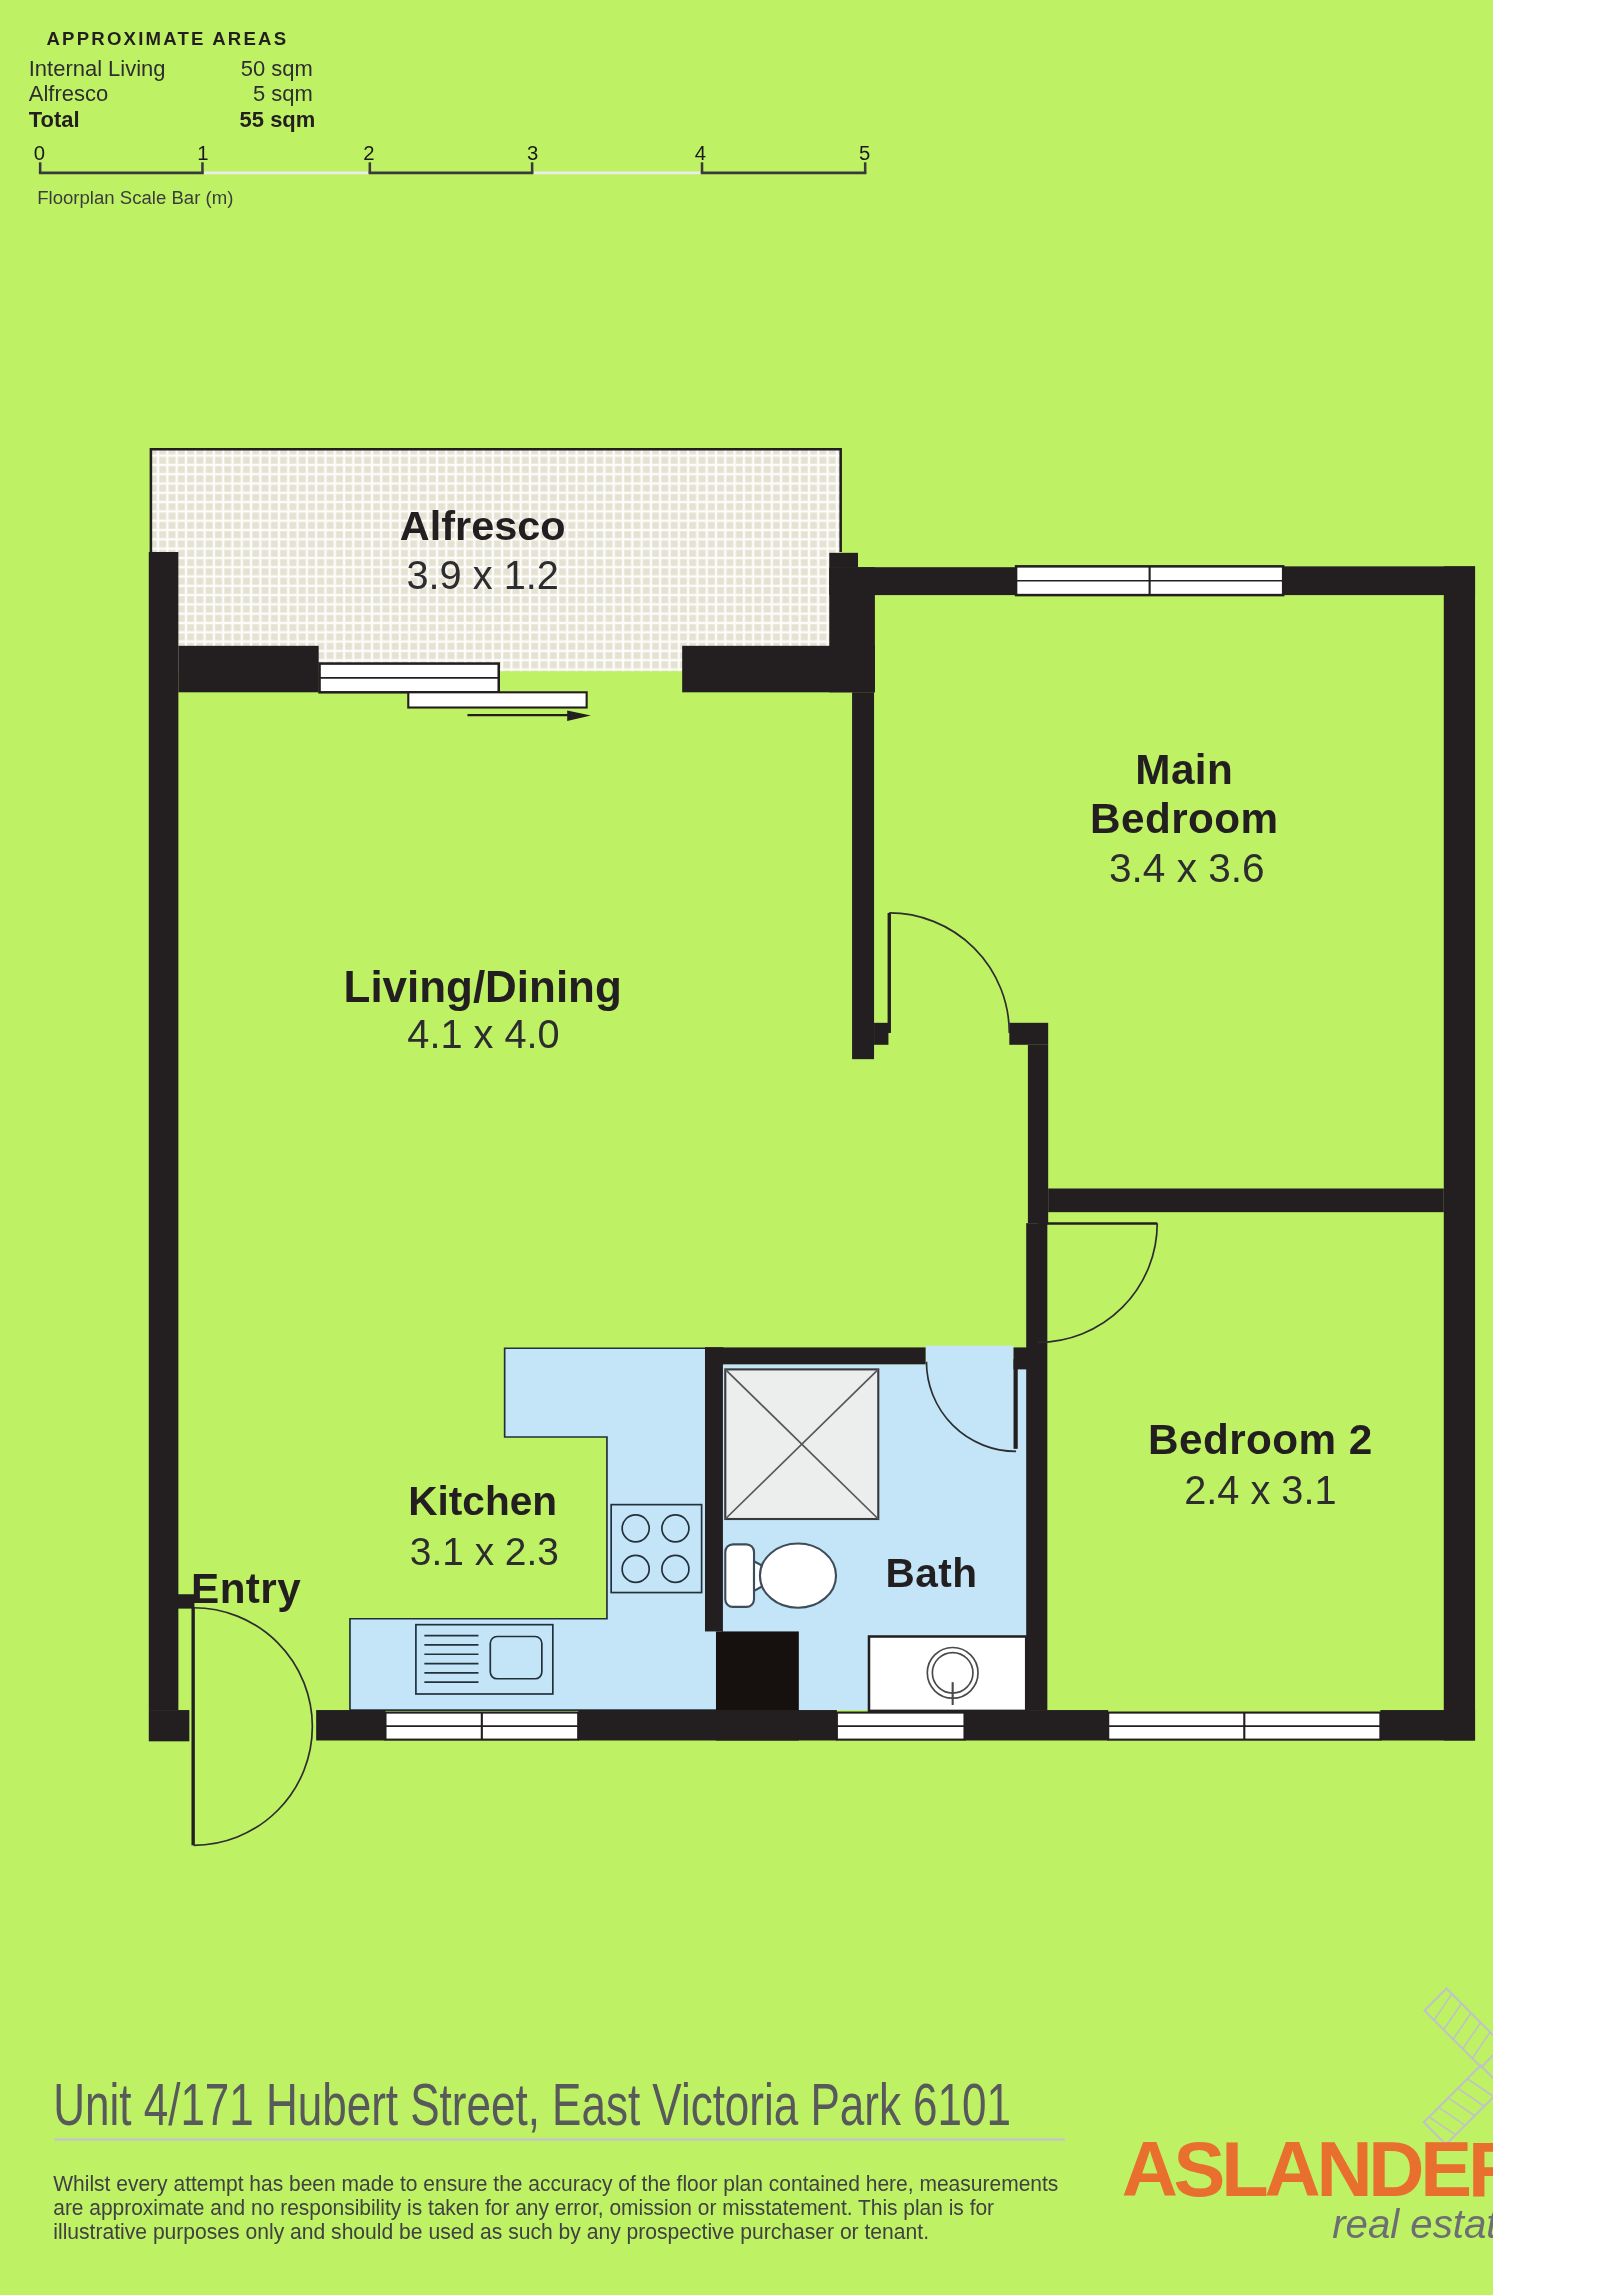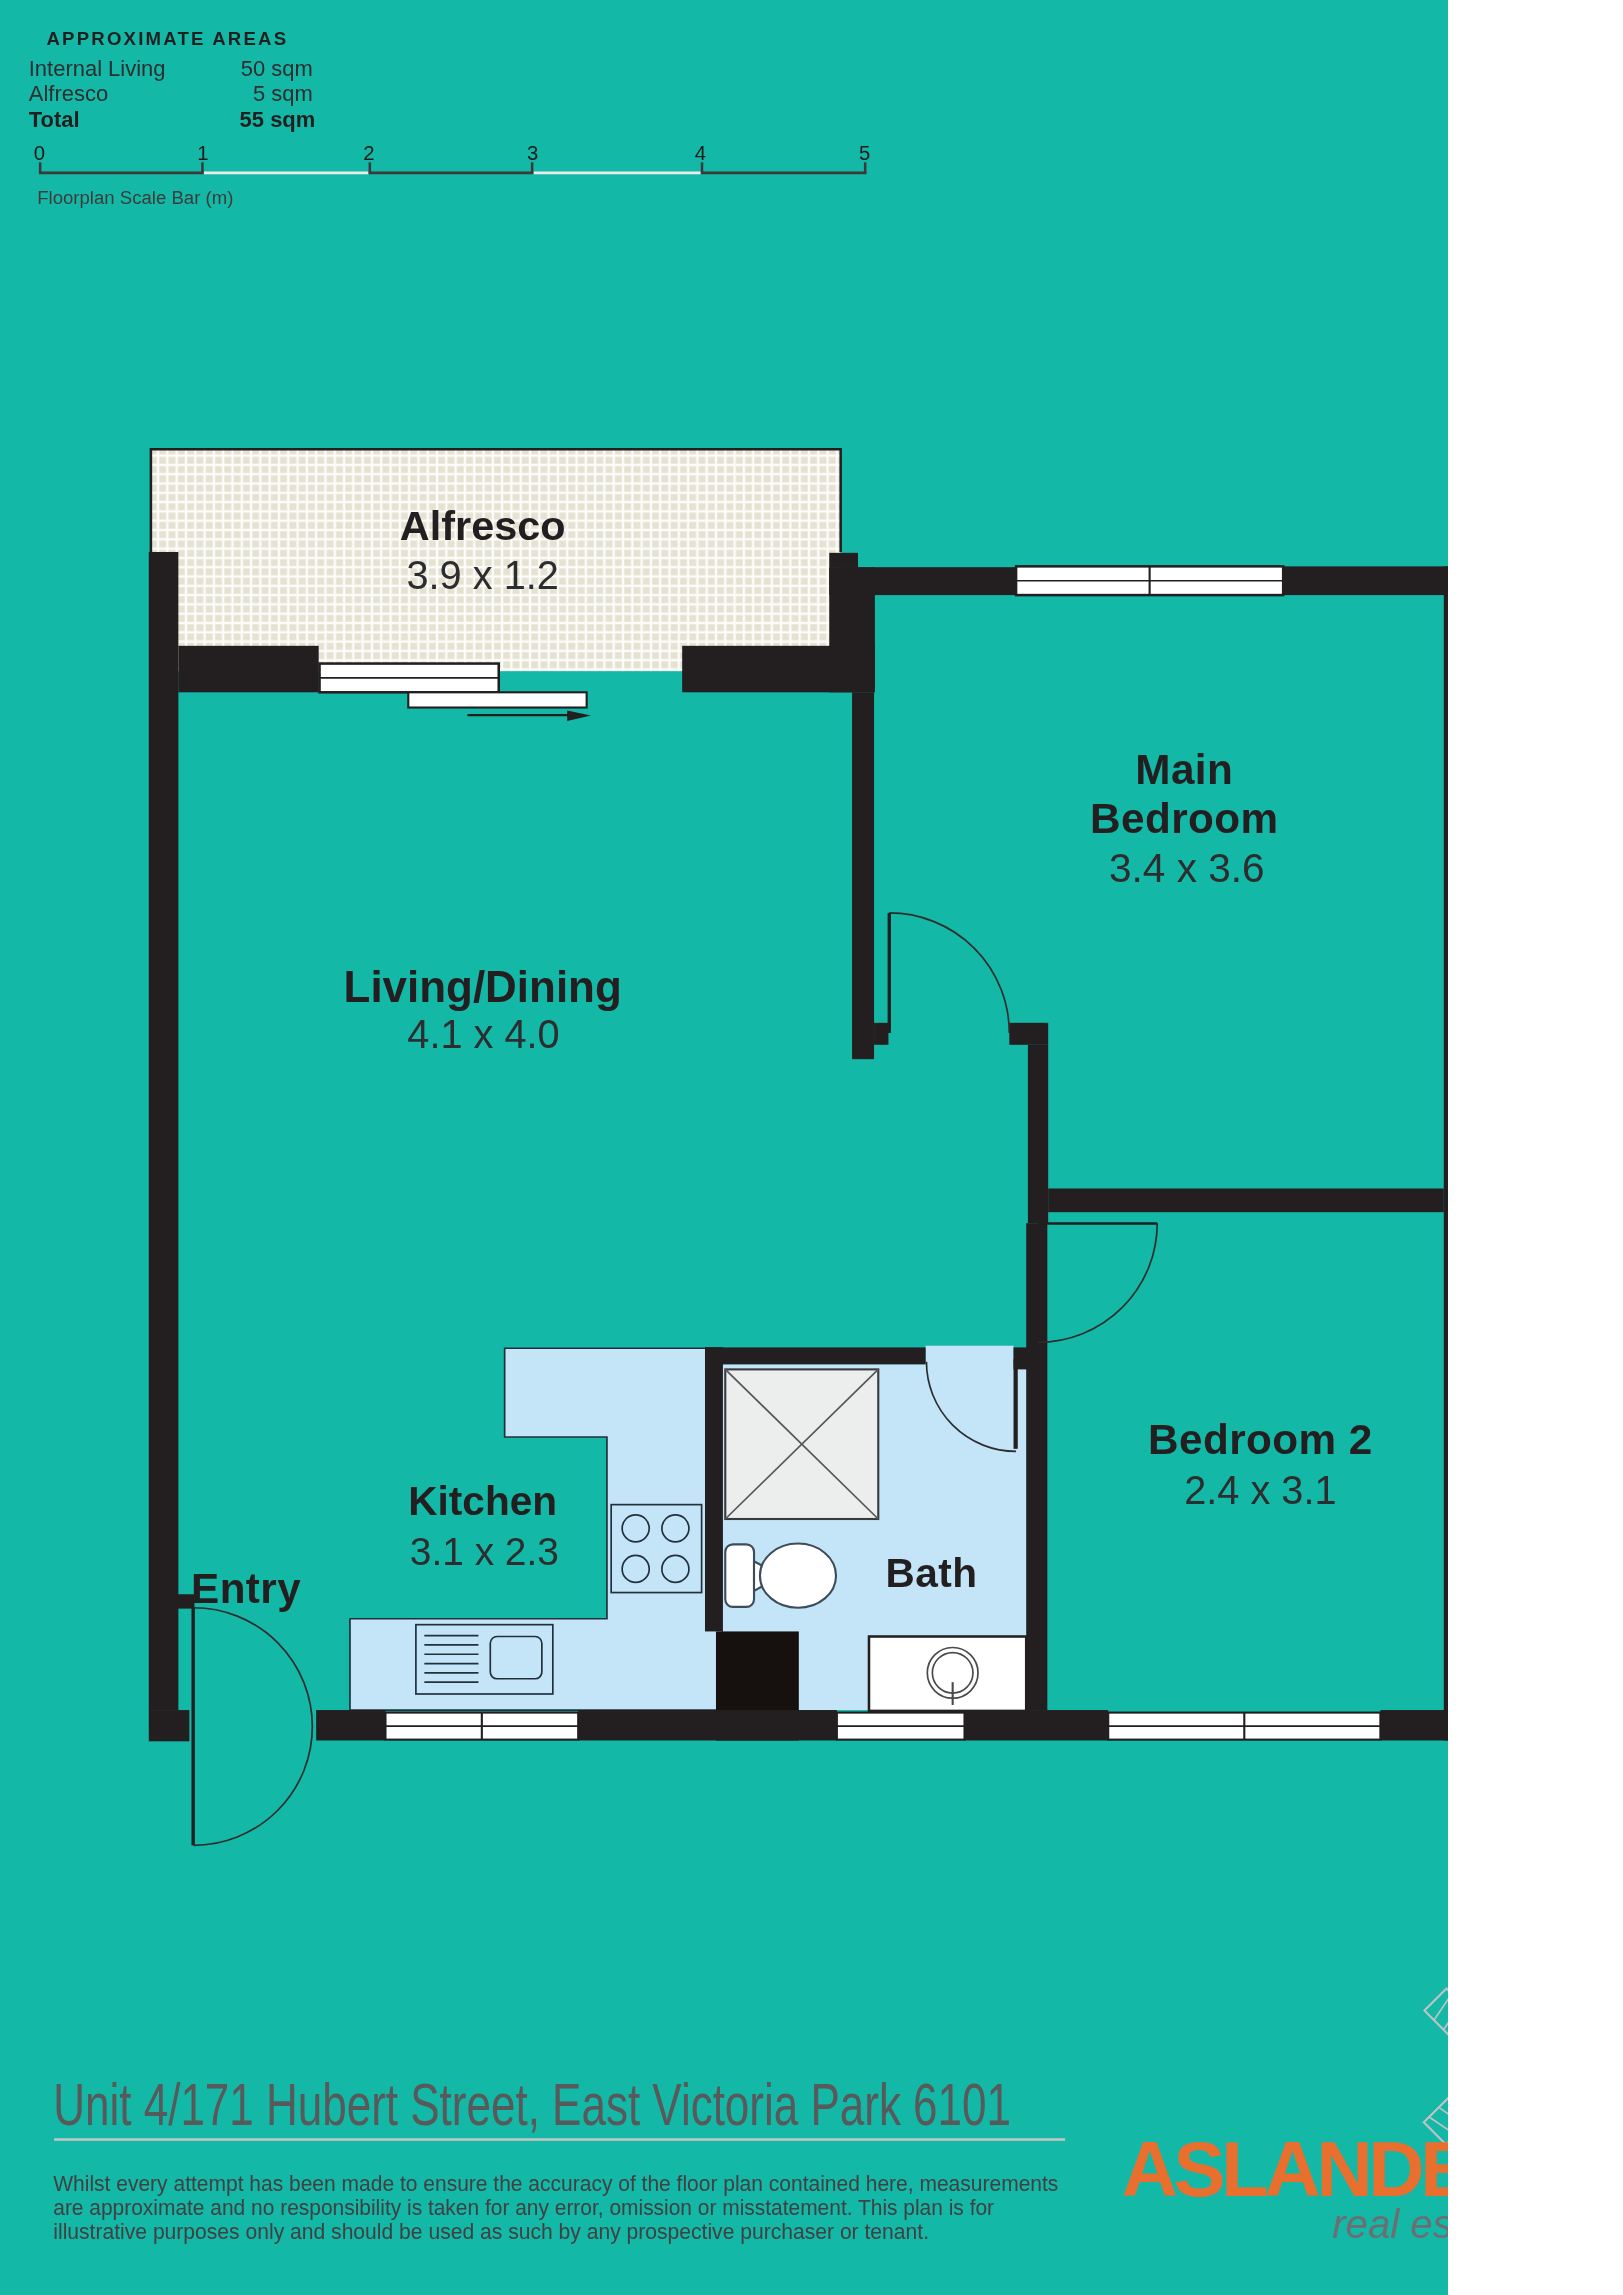--- a/index.html
+++ b/index.html
@@ -1,16 +1,16 @@
 <!DOCTYPE html>
 <html style="font-size:13.5px"><head>
 <meta charset="utf-8">
 <style>
   html,body{margin:0;padding:0;background:#ffffff;}
-  #page{position:relative;width:1448px;height:2295px;background:#14b8a6;overflow:hidden;}
+  #page{position:relative;width:1448px;height:2295px;background:#bef264;overflow:hidden;padding-left:45px;}
   svg{position:absolute;top:0;left:0;}
   text{font-family:"Liberation Sans", sans-serif;}
 </style>
 </head>
 <body>
 <div id="page">
 <svg width="1623" height="2295" viewBox="0 0 1920 2715">
 <defs>
 <pattern id="alfp" width="11" height="11" patternUnits="userSpaceOnUse">
 <rect width="11" height="11" fill="#fcfcf9"></rect>

